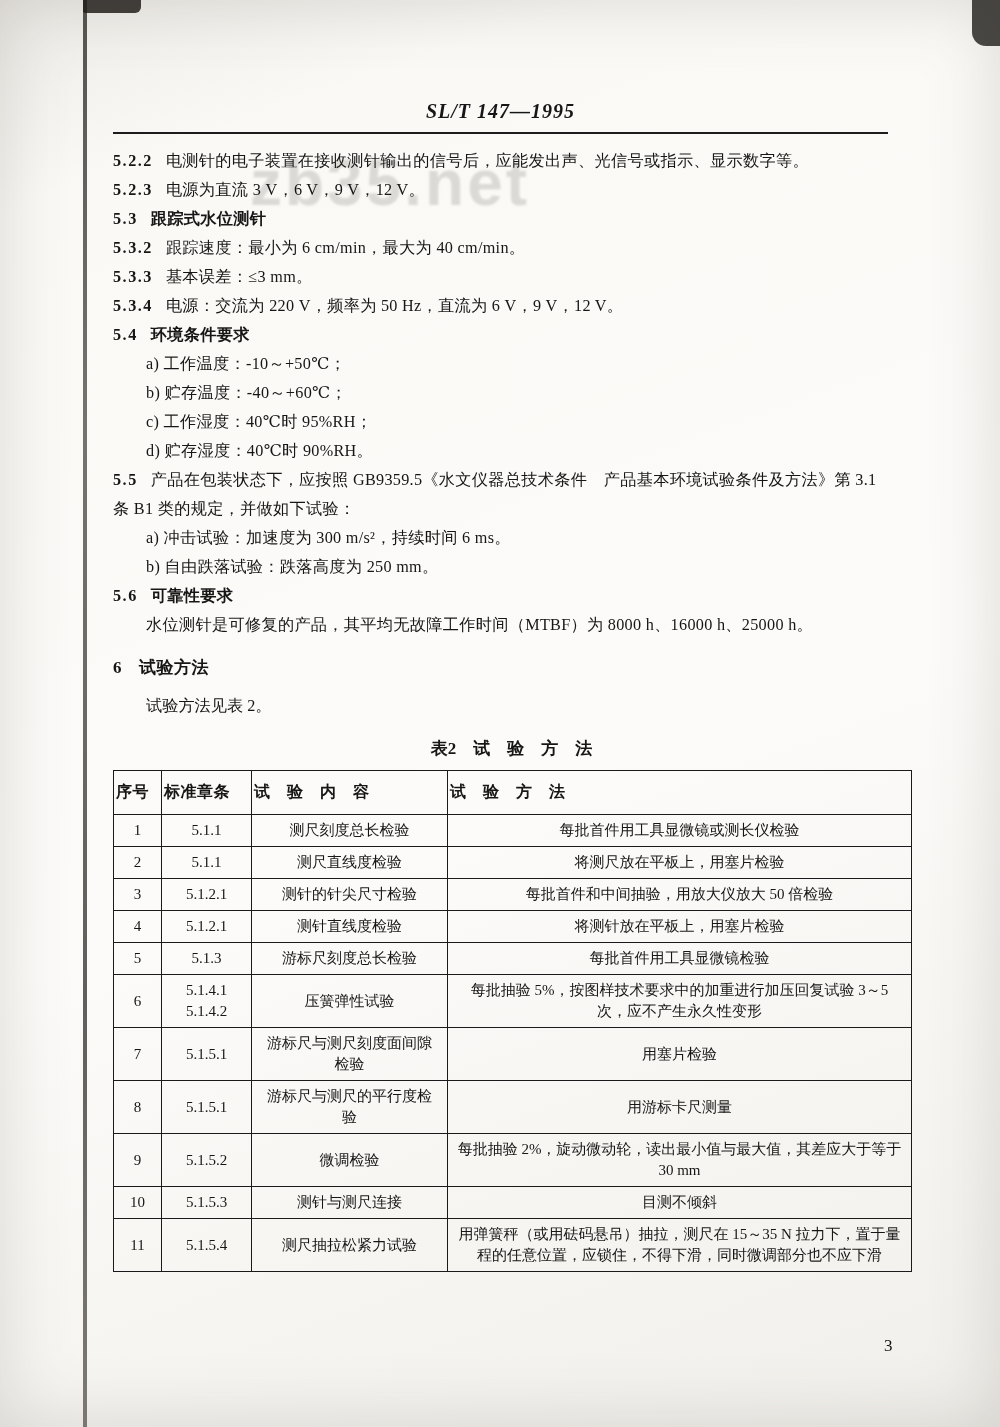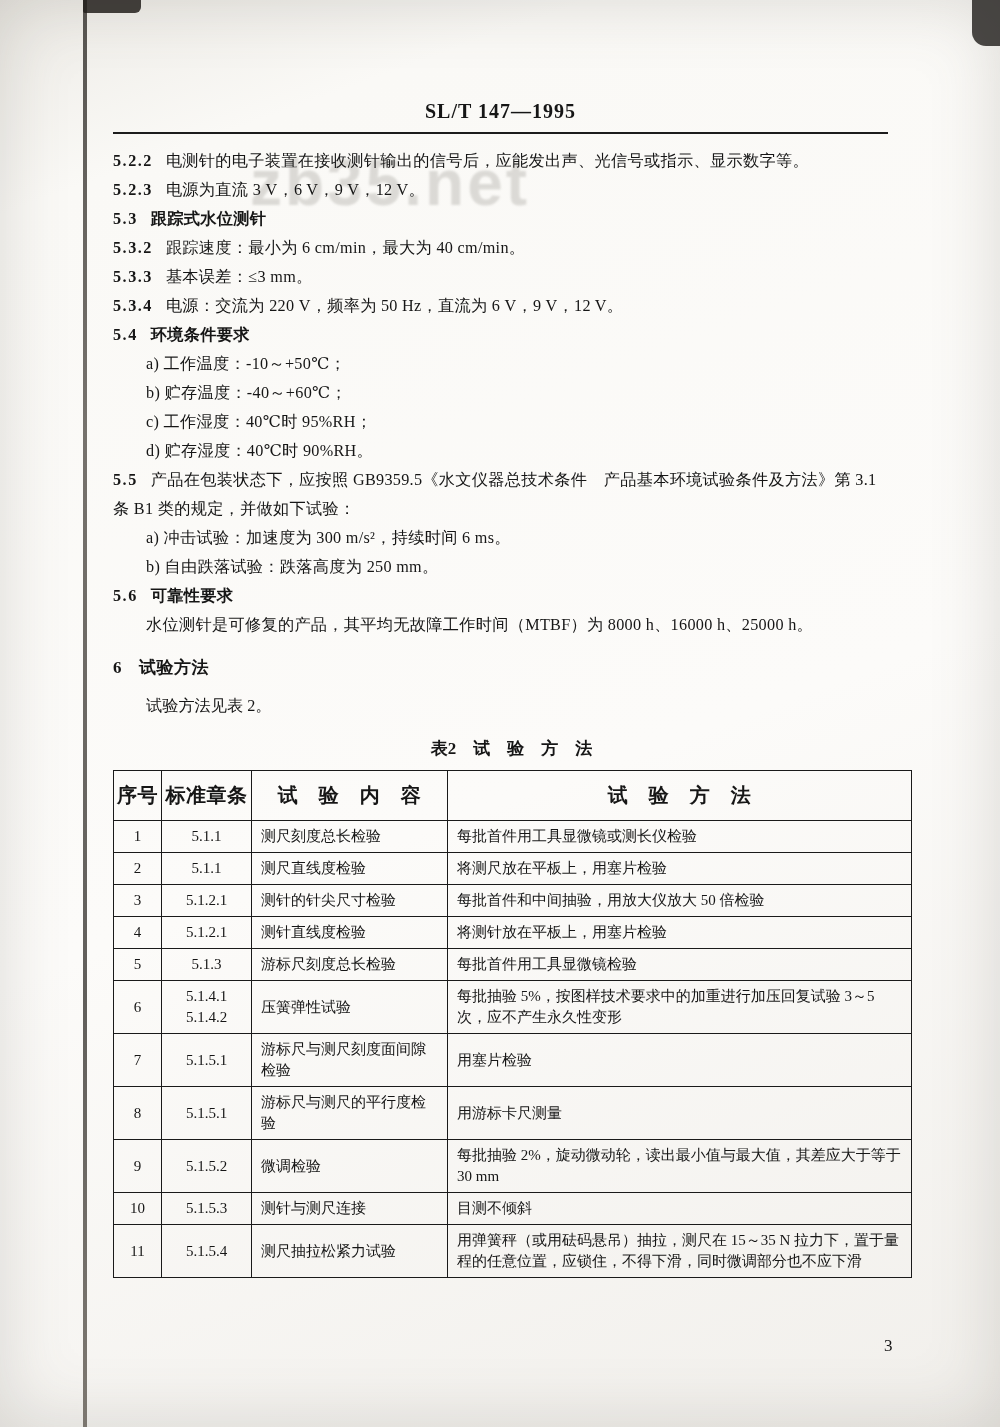--- a/index.html
+++ b/index.html
@@ -34,43 +34,43 @@
   .watermark {
     position: absolute; top: 146px; left: 250px; z-index: 0;
     font-family: "Liberation Sans", "DejaVu Sans", sans-serif;
     font-size: 64px; font-weight: bold; letter-spacing: 3px;
     color: #bdbbb6; opacity: .5; filter: blur(1.2px);
     user-select: none;
   }
   .content { position: relative; z-index: 1; padding: 100px 88px 0 113px; }
   .doc-header {
     width: 775px; text-align: center;
-    font-weight: bold; font-size: 20px; letter-spacing: 1px;
+    font-weight: bold; font-size: 20px; letter-spacing: 1px; font-style: italic;
   }
   .header-rule {
     width: 775px; height: 0; border-top: 2px solid #1c1c1c;
     margin: 9px 0 13px 0;
   }
   .bodytext { width: 775px; }
   .bodytext p { margin: 0; font-size: 16.2px; line-height: 29px; letter-spacing: .3px; }
   p.clause .num { font-weight: bold; margin-right: 13px; letter-spacing: 1.5px; }
   p.head .txt { font-weight: bold; }
   p.sub { text-indent: 33px; }
   .section-title { margin-top: 16px; font-size: 17px; font-weight: bold; letter-spacing: .5px; }
   .section-title .num { margin-right: 17px; }
   p.intro { margin-top: 13px; font-size: 16.2px; line-height: 29px; text-indent: 33px; }
   .table-caption {
     width: 797px; text-align: center;
     font-weight: bold; font-size: 17px;
     margin: 16px 0 10px 0;
   }
   table.methods { border-collapse: collapse; width: 798px; table-layout: fixed; }
   .methods th, .methods td { border: 1px solid #1a1a1a; vertical-align: middle; }
-  .methods th { font-weight: bold; font-size: 20px; padding: 11px 2px; text-align: center; letter-spacing: .5px; }
-  .methods td { font-size: 15px; padding: 5px 9px; line-height: 21px; }
+  .methods th { font-weight: bold; font-size: 16px; padding: 11px 2px; text-align: left; letter-spacing: .5px; }
+  .methods td { font-size: 15px; padding: 5px 9px; line-height: 21px; text-align: center; }
   td.c-no, td.c-clause { text-align: center; padding: 5px 2px; }
   td.c-clause { white-space: pre-line; }
   .page-number { position: absolute; left: 884px; top: 1336px; font-size: 17px; z-index: 1; }
 </style>
 </head>
 <body>
 
 <div class="page">
   <div class="scan-edge-left"></div>
   <div class="scan-blob-tl"></div>

